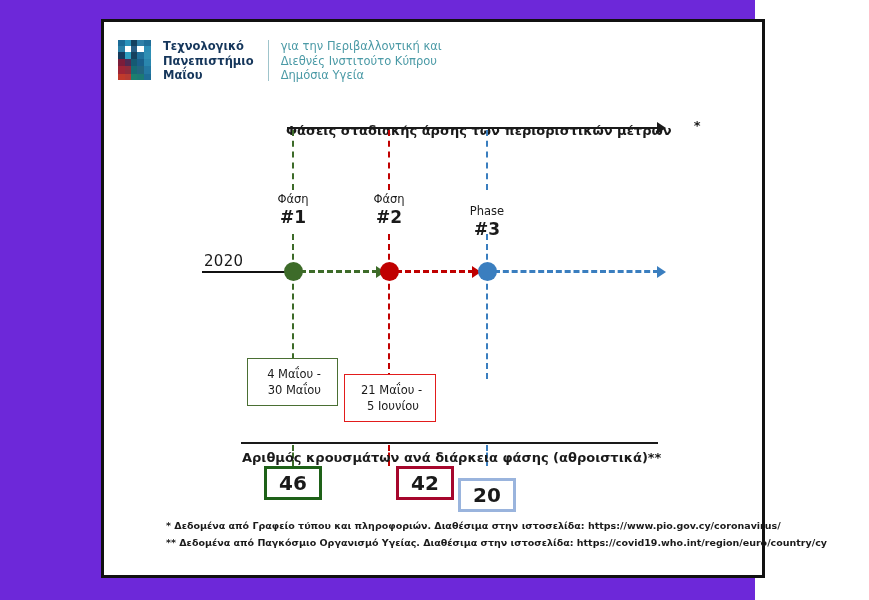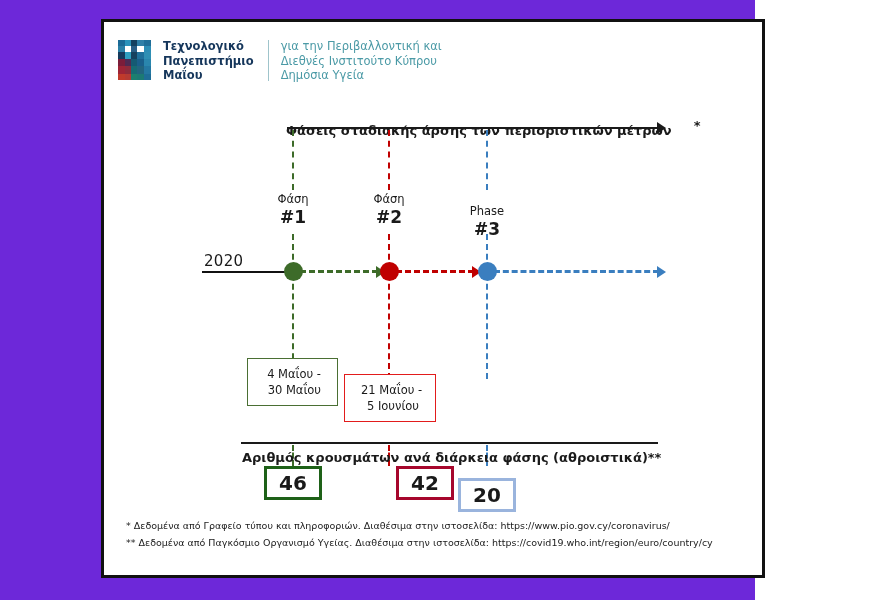--- a/index.html
+++ b/index.html
@@ -216,24 +216,25 @@
 
   
   #footnotes {
     position: absolute;
     left: 22px;
     top: 495px;
     width: 620px;
   }
   #footnotes div {
     font-size: 9.5px;
-    font-weight: 400;
+    font-weight: 700;
     line-height: 17px;
     color: #1a1a1a;
     white-space: nowrap;
+    margin-left: 40px;
   }
 </style>
 </head>
 <body>
 
 <div id="canvas">
   <div id="page-frame">
 
     <div id="logo-block">
       <svg id="logo-mark" viewBox="0 0 38 44">

